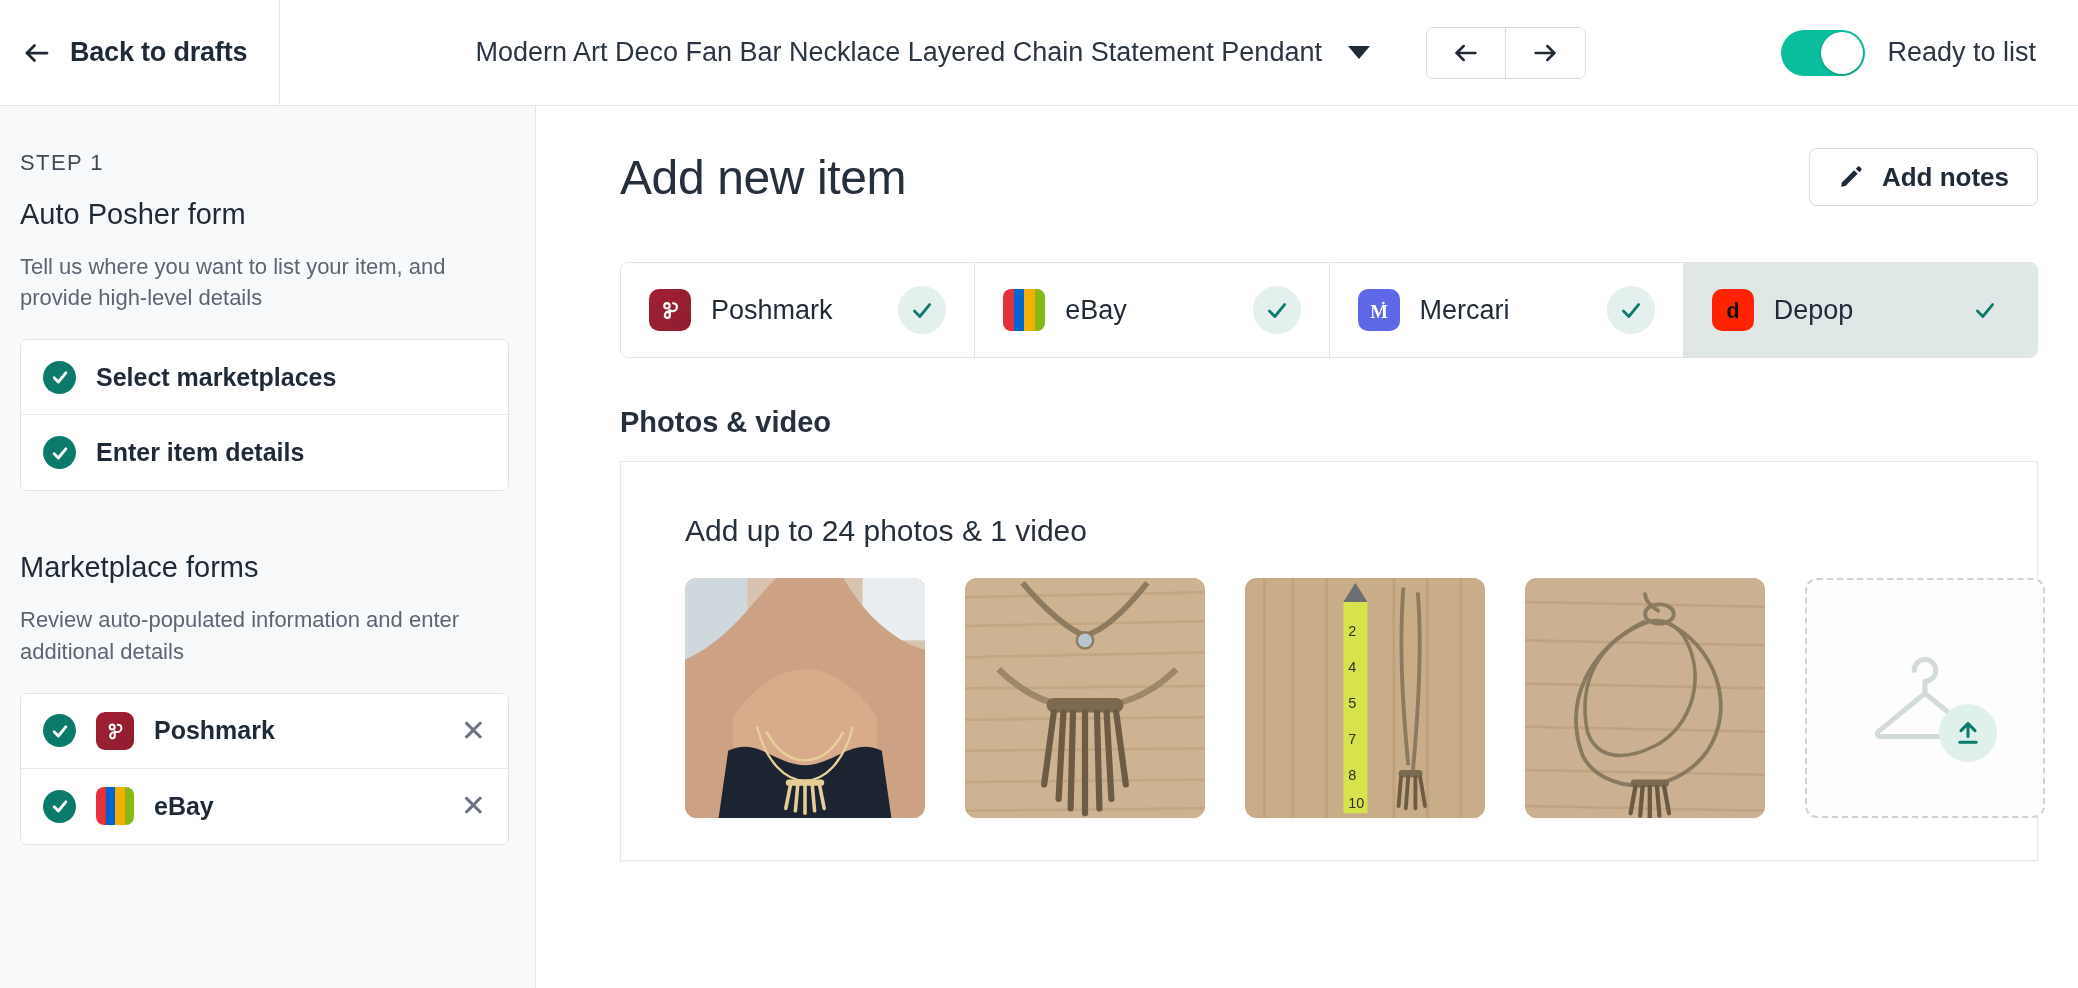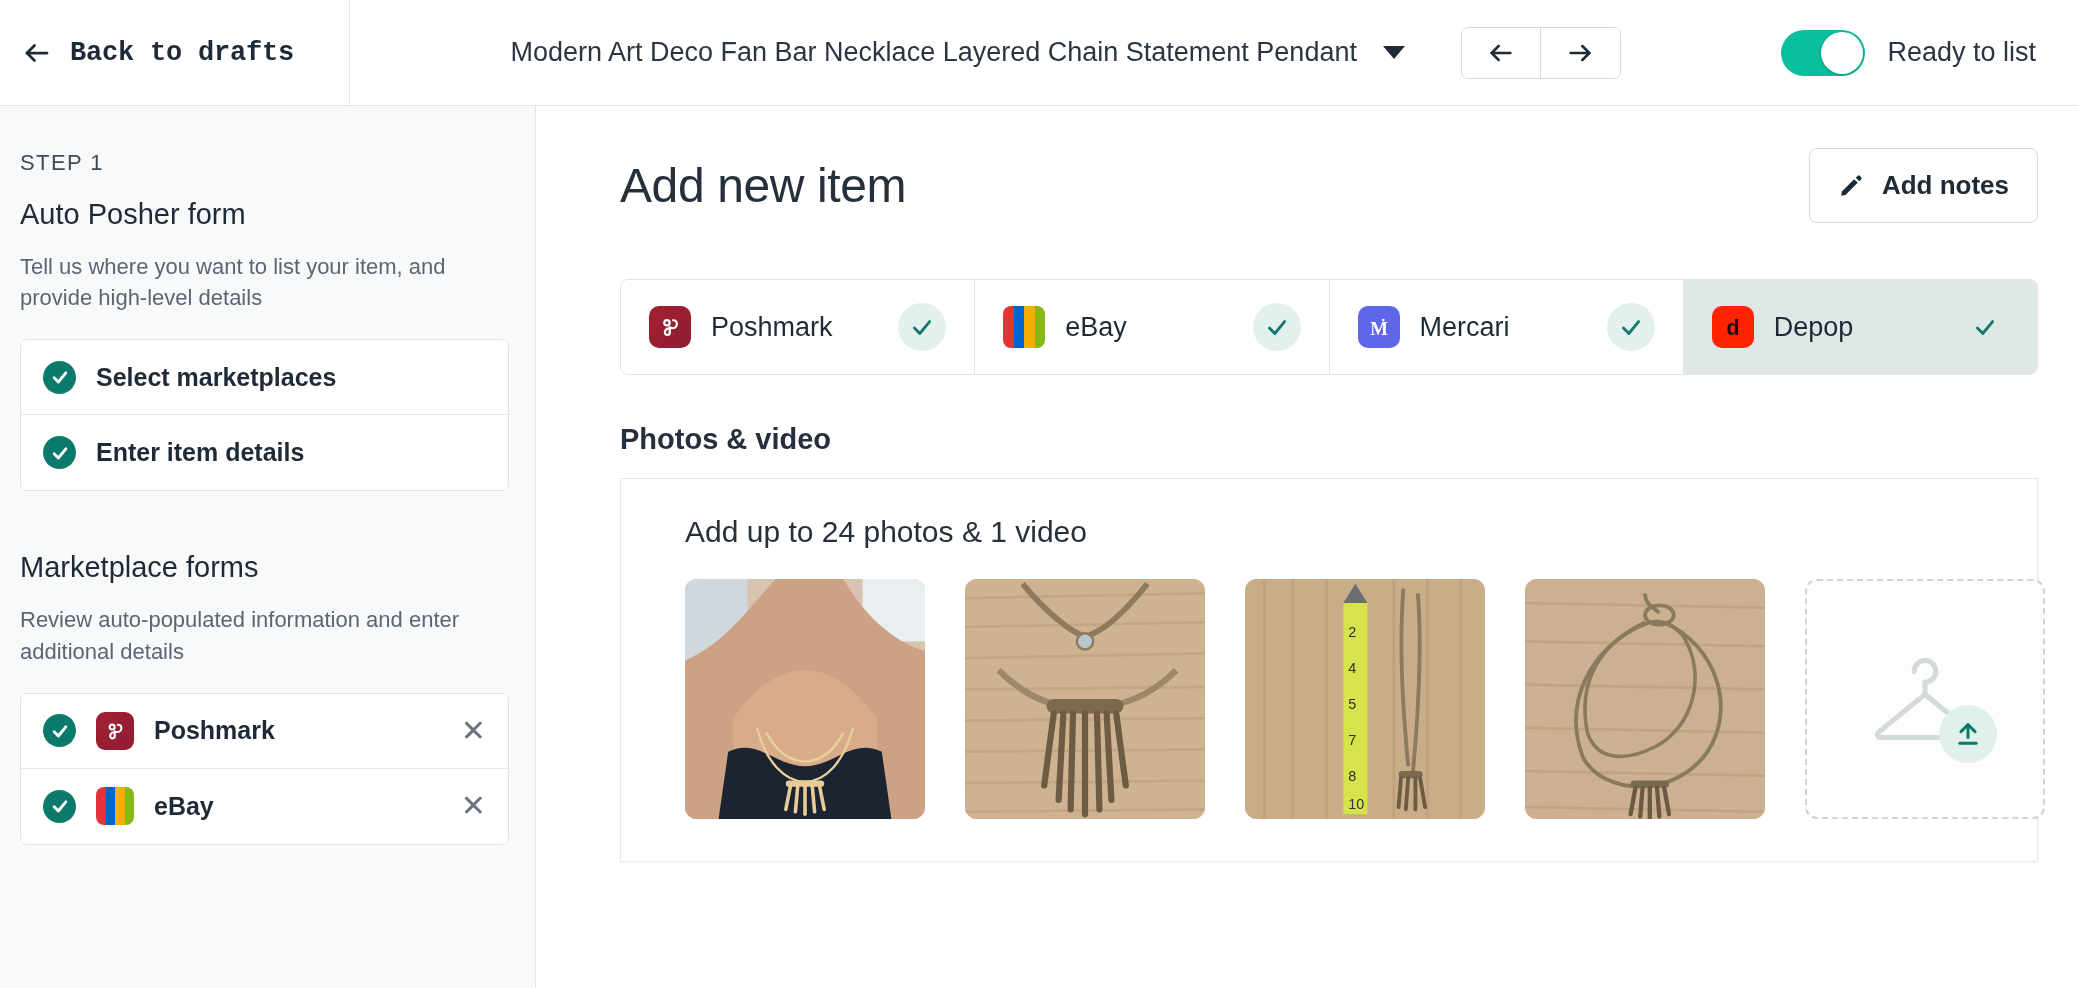--- a/index.html
+++ b/index.html
@@ -12,29 +12,28 @@
   }
   
   .topbar {
     height: 106px;
     display: flex;
     align-items: stretch;
     border-bottom: 1px solid #e3e6e8;
     background: #fff;
   }
   .back-btn {
-    width: 350px;
+    width: 280px;
     display: flex;
     align-items: center;
     gap: 18px;
     padding-left: 22px;
     border-right: 1px solid #e3e6e8;
     cursor: pointer;
     background: #fff;
-    font-family: Liberation Mono, monospace;
   }
   .back-arrow { width: 30px; height: 30px; flex: none; color: #1f2a37; }
   .back-label { font-size: 27px; font-weight: 700; color: #1f2a37; letter-spacing: -0.2px; }
 
   .title-zone {
     flex: 1;
     display: flex;
     align-items: center;
     justify-content: center;
     gap: 26px;
@@ -193,21 +192,21 @@
     margin-bottom: 56px;
   }
   .page-title {
     font-size: 48px;
     font-weight: 400;
     color: #26303c;
     letter-spacing: -0.4px;
   }
   .add-notes {
     margin-left: auto;
-    height: 75px;
+    height: 58px;
     padding: 0 28px;
     display: flex; align-items: center; gap: 18px;
     border: 1px solid #d6dadd;
     border-radius: 8px;
     background: #fff;
     cursor: pointer;
     font-size: 26px;
     font-weight: 700;
     color: #1f2a37;
   }
@@ -254,21 +253,21 @@
 
   .photos-title {
     font-size: 29px;
     color: #26303c;
     margin: 48px 0 22px;
   }
   .photos-panel {
     border: 1px solid #e5e8ea;
     border-radius: 0;
     background: #fff;
-    padding: 36px 0 42px 64px;
+    padding: 52px 0 42px 64px;
     box-shadow: 0 1px 2px rgba(16,24,40,.04);
   }
   .photos-sub {
     font-size: 30px;
     color: #26303c;
     margin-bottom: 30px;
   }
   .thumbs { display: flex; gap: 40px; }
   .thumb {
     width: 240px; height: 240px;

